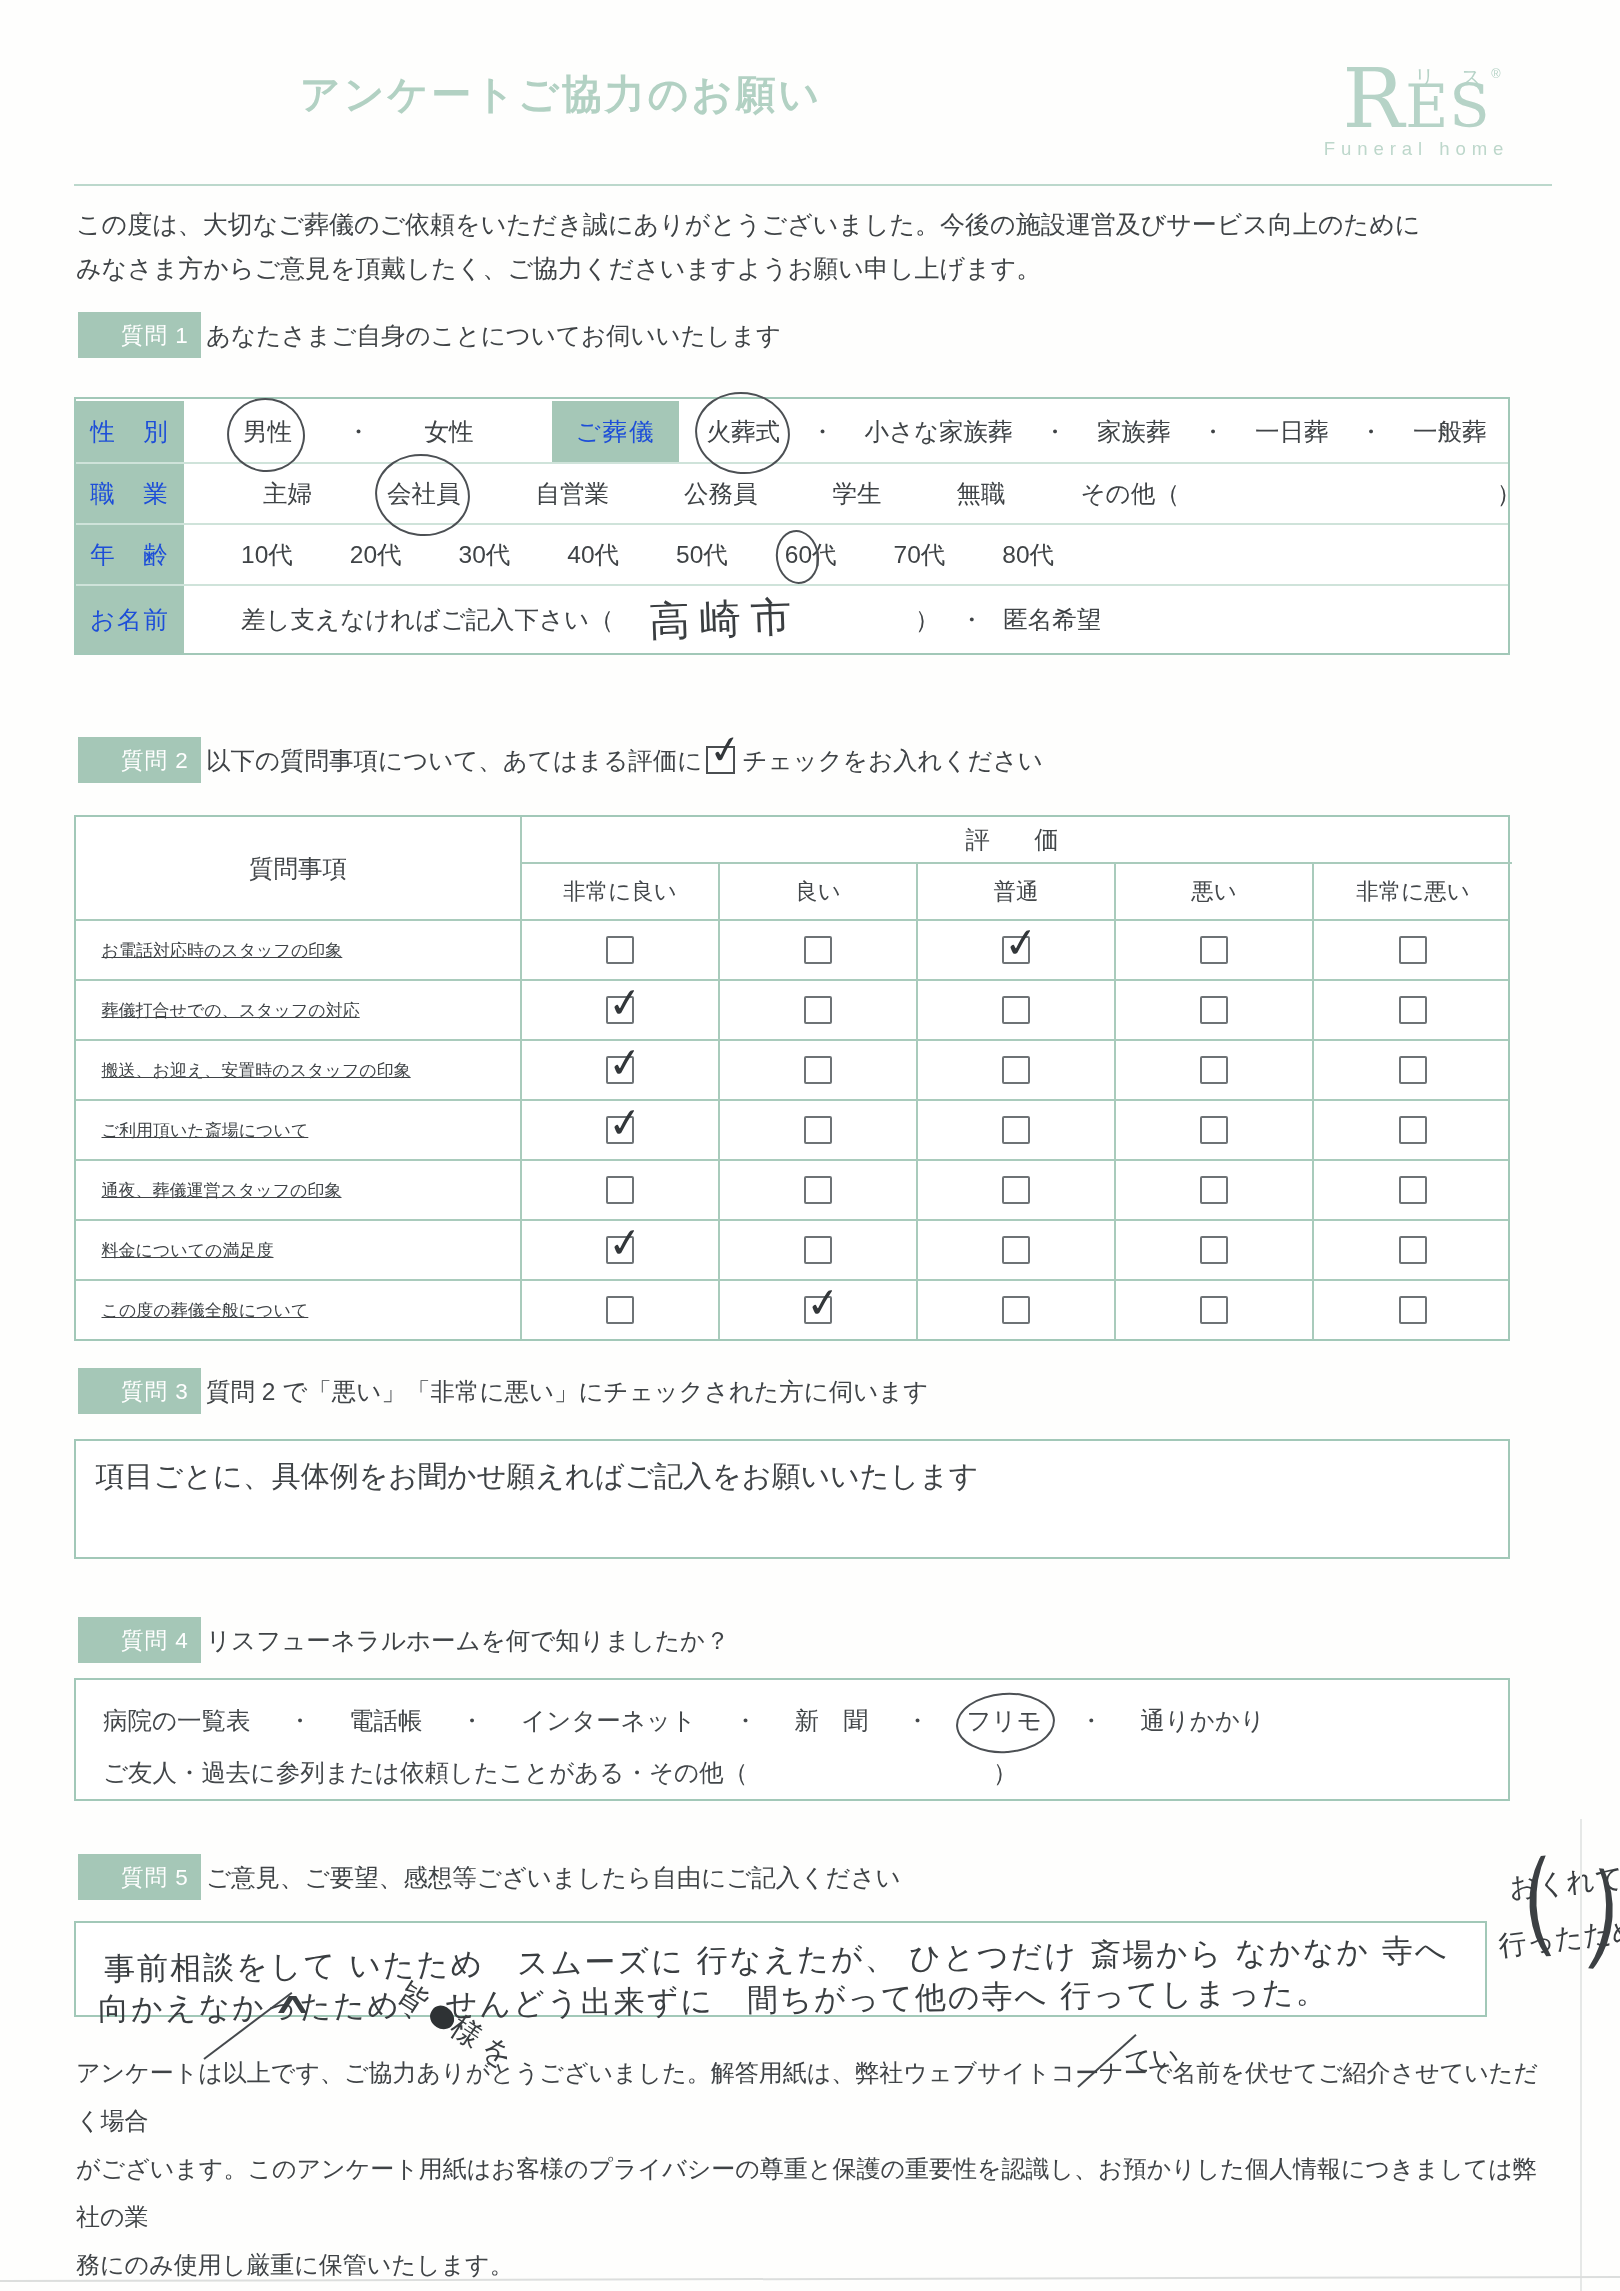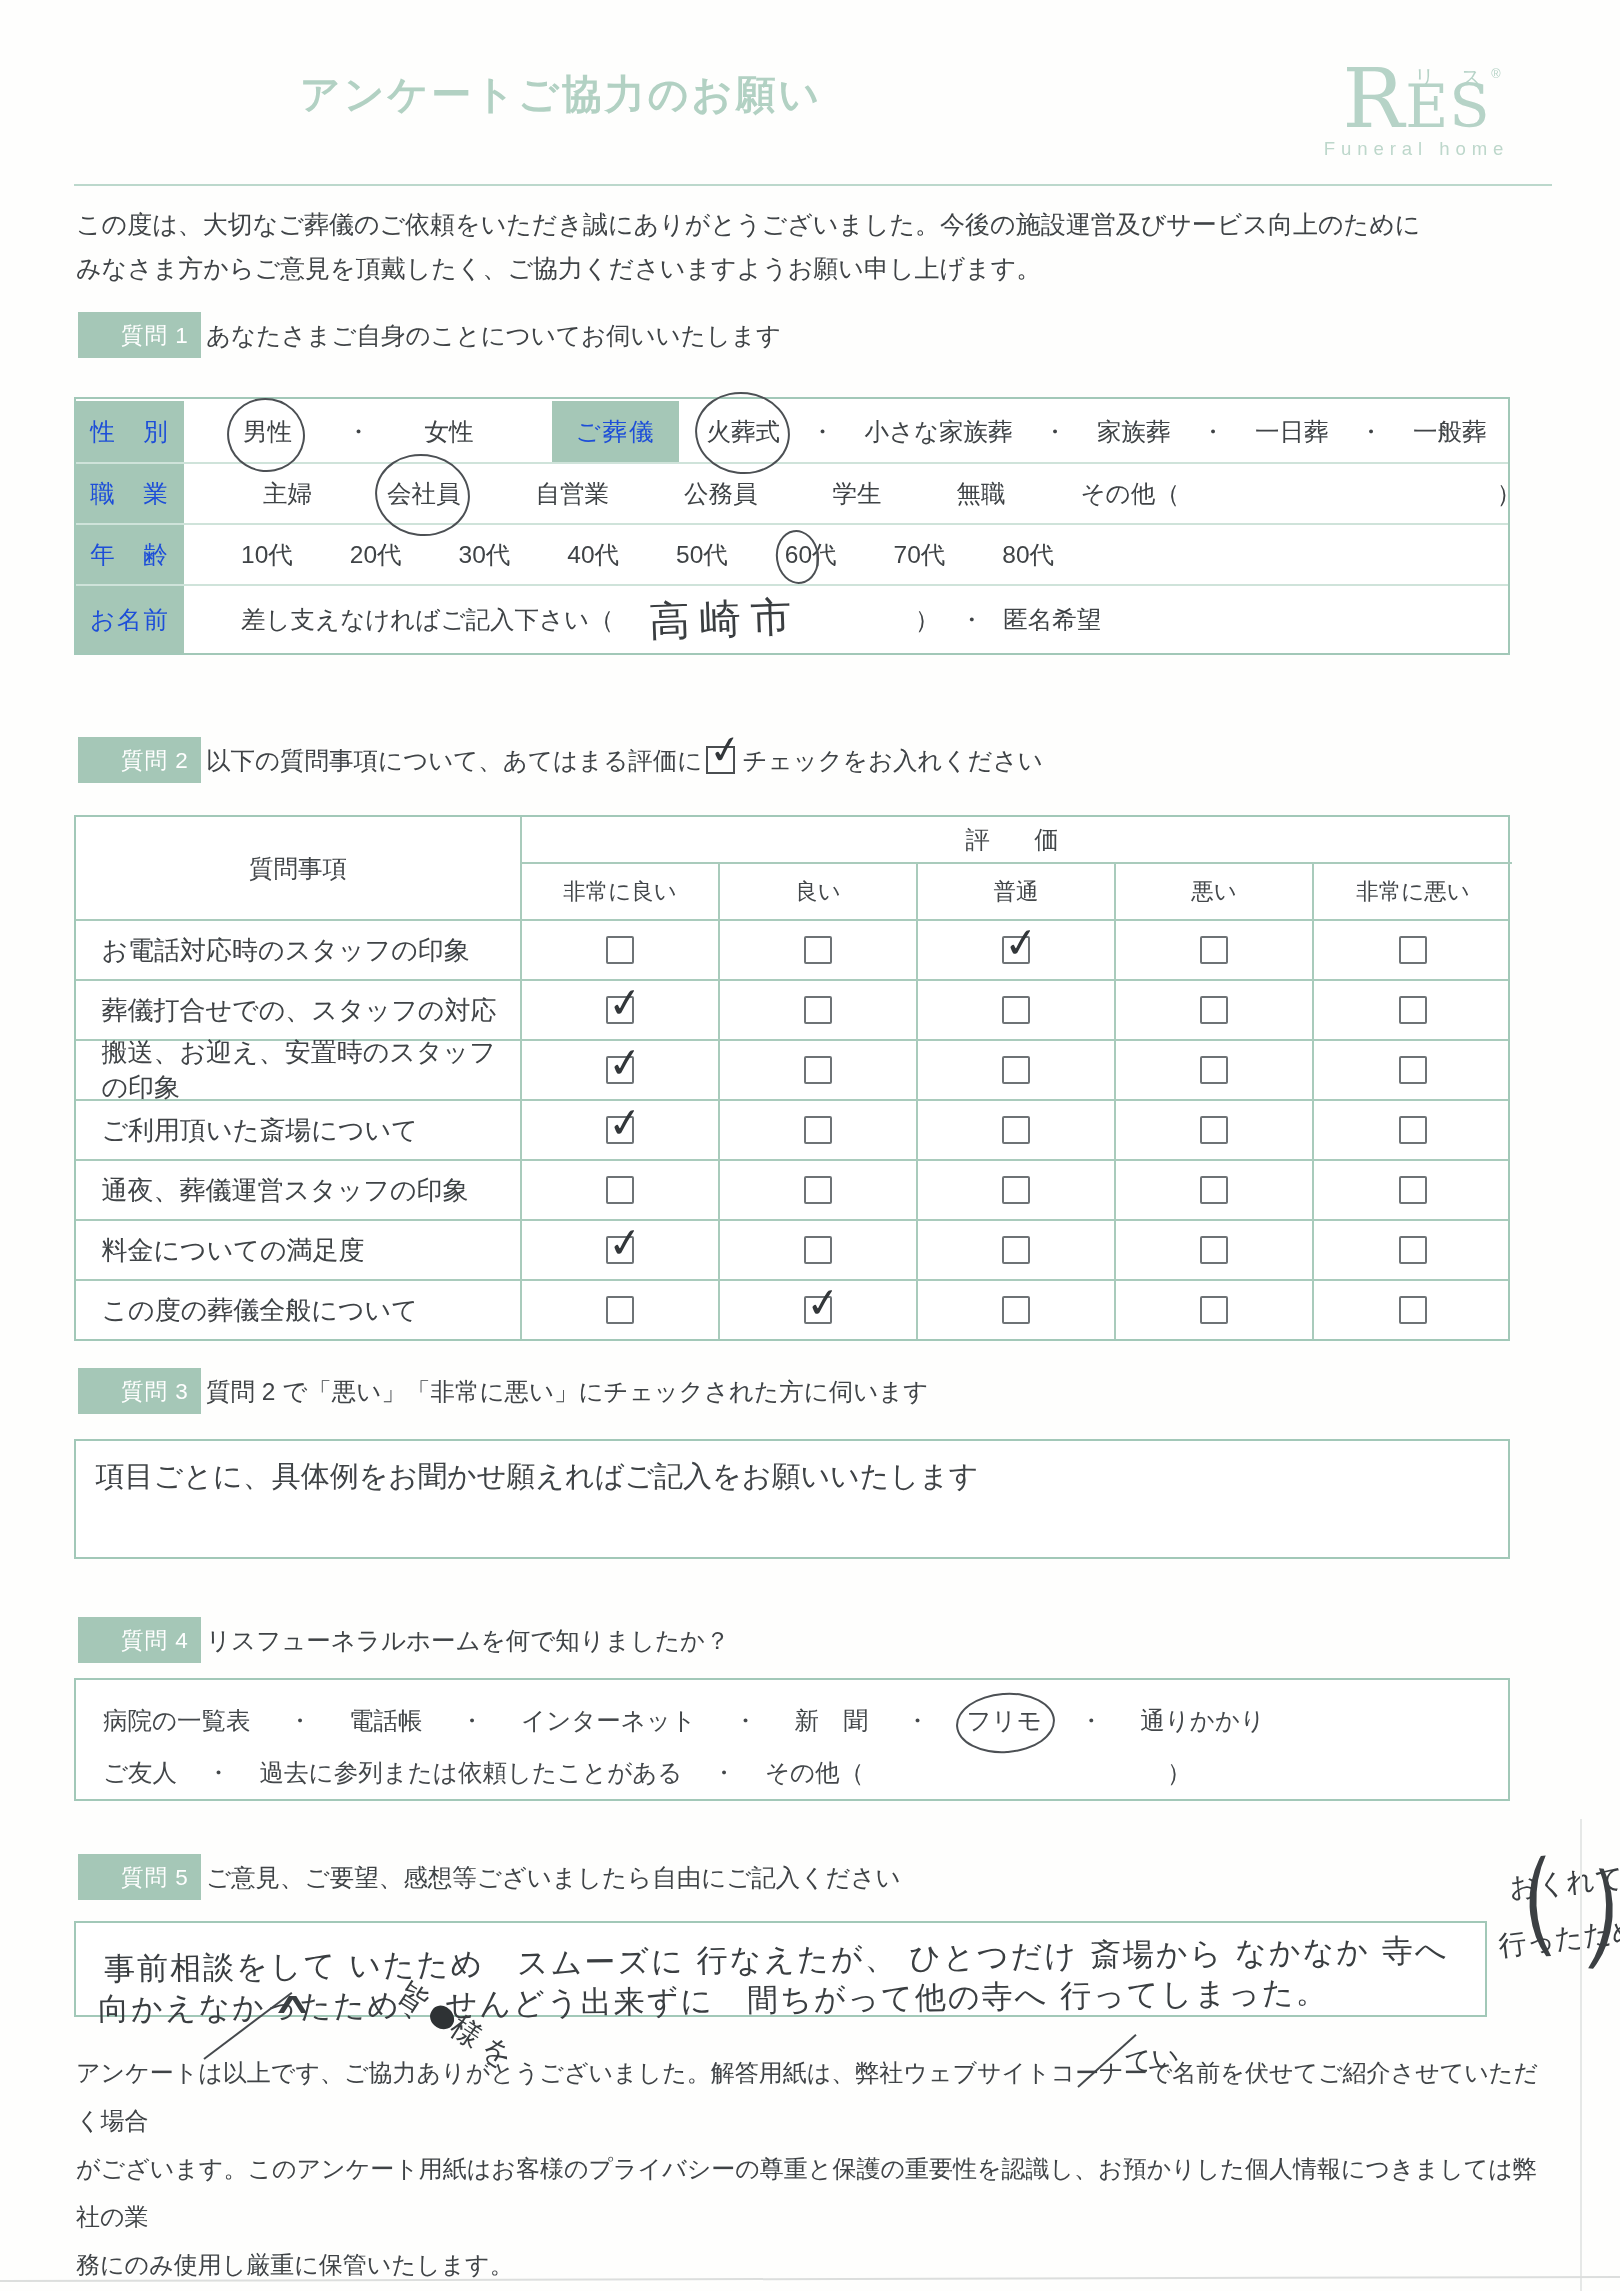--- a/index.html
+++ b/index.html
@@ -46,38 +46,38 @@
                border-right:2px solid #a9cbbc;box-sizing:border-box;font-size:24.5px;}
   .q2-headright{flex:1;}
   .q2-group{height:47px;display:flex;align-items:center;justify-content:center;border-bottom:2px solid #a9cbbc;
             box-sizing:border-box;font-size:24.5px;letter-spacing:9.8px;}
   .q2-ratings{display:flex;height:55px;}
   .q2-ratings .rcell{width:198px;flex:0 0 auto;display:flex;align-items:center;justify-content:center;
                      border-right:2px solid #a9cbbc;box-sizing:border-box;font-size:22.5px;}
   .q2-ratings .rcell:last-child{border-right:none;}
   .q2-row{display:flex;height:58px;border-top:2px solid #a9cbbc;}
   .q2-label{width:446px;flex:0 0 auto;display:flex;align-items:center;padding-left:25.5px;
-            border-right:2px solid #a9cbbc;box-sizing:border-box;font-size:26px;color:#3f4346;}
+            border-right:2px solid #a9cbbc;box-sizing:border-box;font-size:17px;color:#3f4346;text-decoration:underline;}
   .q2-cell{width:198px;flex:0 0 auto;display:flex;align-items:center;justify-content:center;
            border-right:2px solid #a9cbbc;box-sizing:border-box;}
   .q2-cell:last-child{border-right:none;}
   .cb{width:24.5px;height:24.5px;border:2.5px solid #6e7376;border-radius:2px;position:relative;background:#fff;}
   .cb .check{position:absolute;left:0px;top:-14.7px;font-size:41px;line-height:41px;color:#33373a;
              font-family:"DejaVu Sans",sans-serif;transform:rotate(-6deg);}
   .inline-cb{display:inline-block;width:24.5px;height:24.5px;border:2.5px solid #4a4e50;margin:0 7.8px 0 3.9px;
              position:relative;vertical-align:-2.9px;}
   .inline-cb .check{position:absolute;left:1px;top:-17.6px;font-size:39px;line-height:39px;color:#33373a;
                     font-family:"DejaVu Sans",sans-serif;transform:rotate(-8deg);}
   
   .q3-box{top:1439px;width:1436px;height:120px;}
   .q3-hint{padding:15.7px 19.6px;font-size:29px;color:#3f4346;}
   .q4-box{top:1678px;width:1436px;height:123px;}
   .q4-line{display:flex;align-items:center;font-size:24.5px;white-space:nowrap;padding-left:27px;}
   #q4-line1{margin-top:23.5px;column-gap:37px;}
-  #q4-line2{margin-top:19.6px;column-gap:29px;}
+  #q4-line2{margin-top:19.6px;}
   
   #q1-gender-opts{column-gap:54px;padding-left:59px;width:368px;}
   #q1-funeral-opts{column-gap:30px;padding-left:27.4px;flex:1;}
   #q1-job-opts{column-gap:75px;padding-left:79px;flex:1;}
   #q1-age-opts{column-gap:57px;padding-left:57px;flex:1;}
   #q1-name-opts{column-gap:0;padding-left:57px;flex:1;}
   
   .q5-box{top:1921px;width:1413px;height:96px;}
   .hw{font-family:"DejaVu Serif",serif;color:#3a3e41;}
   .hw-line{position:absolute;font-size:31px;letter-spacing:2px;white-space:nowrap;transform:rotate(-0.8deg);}

